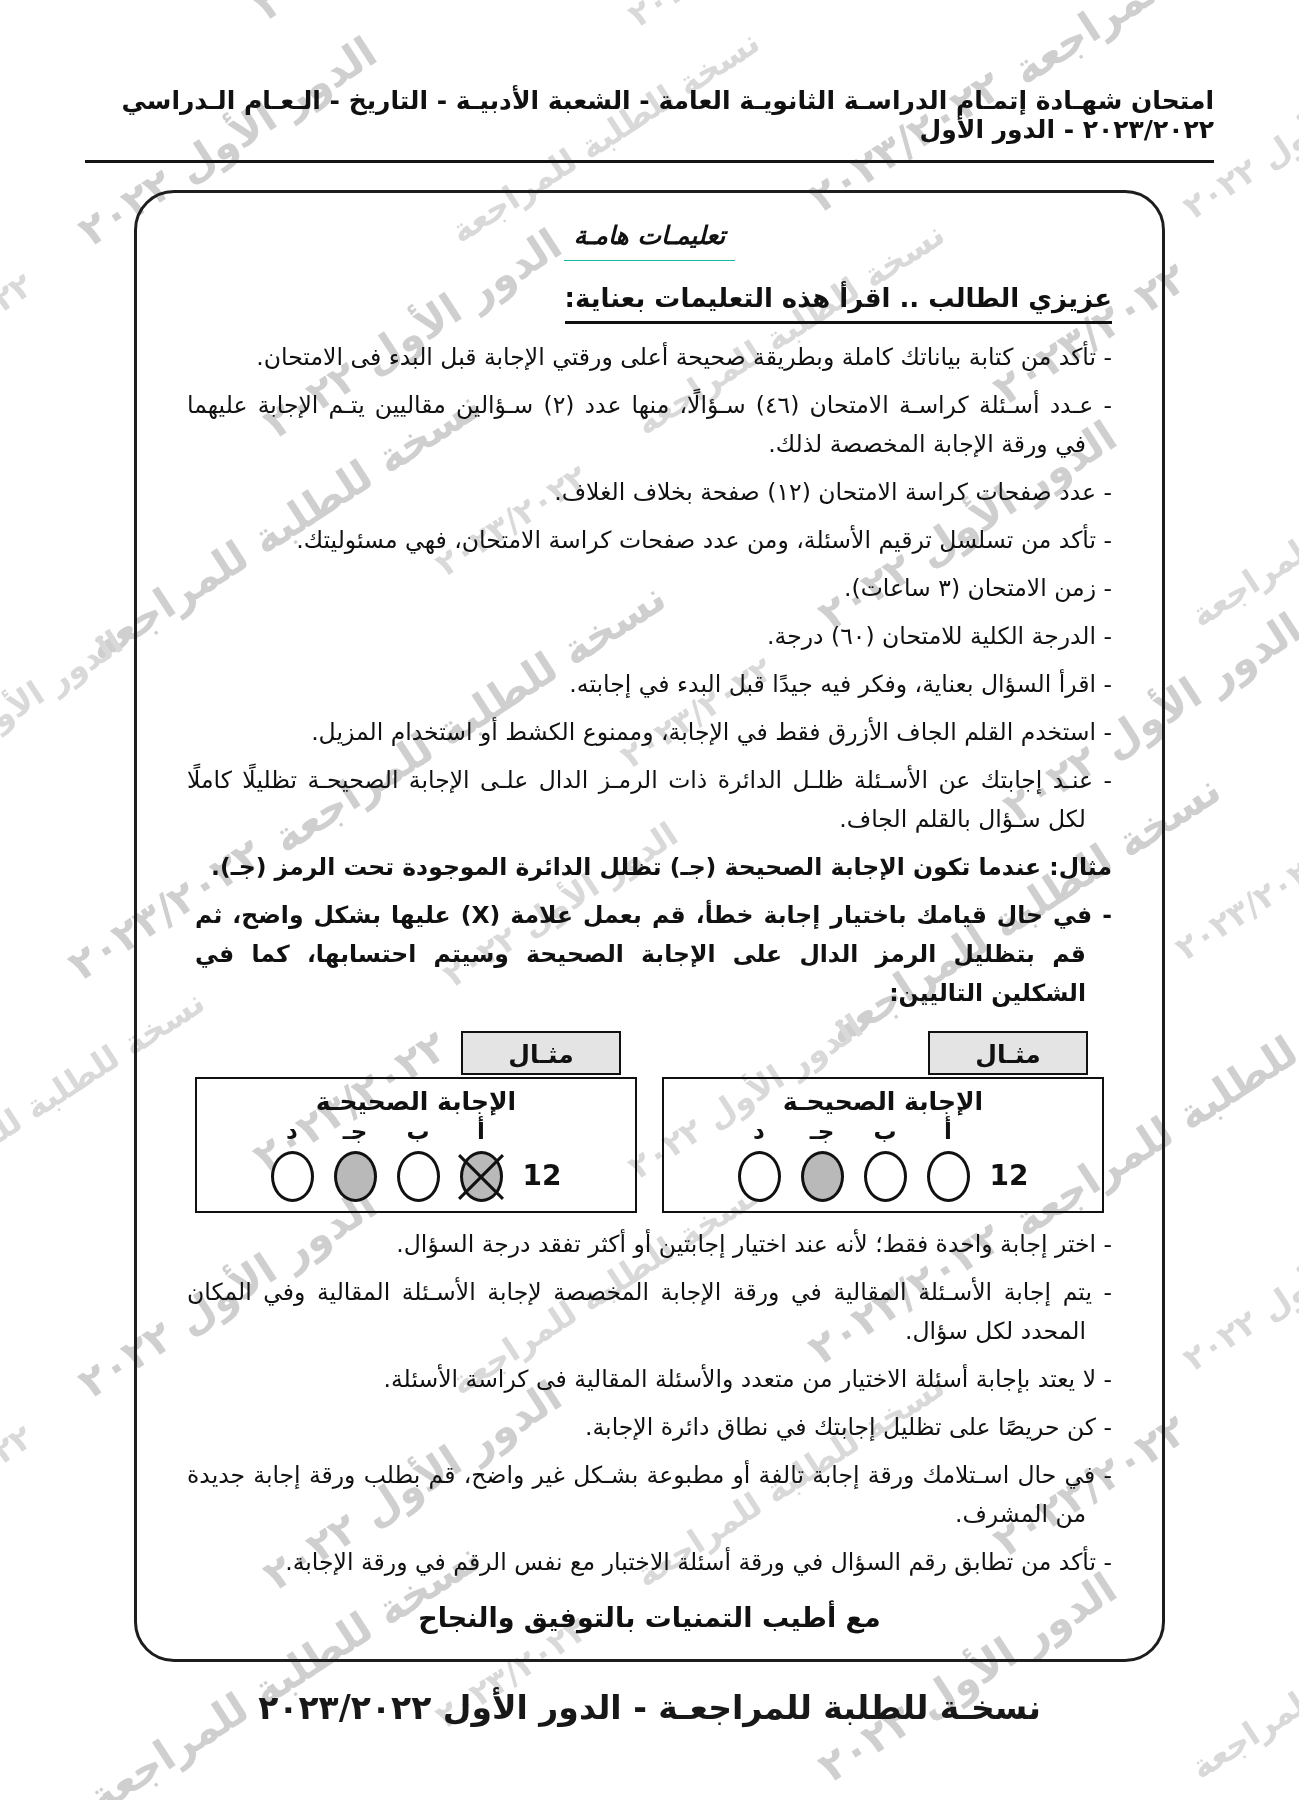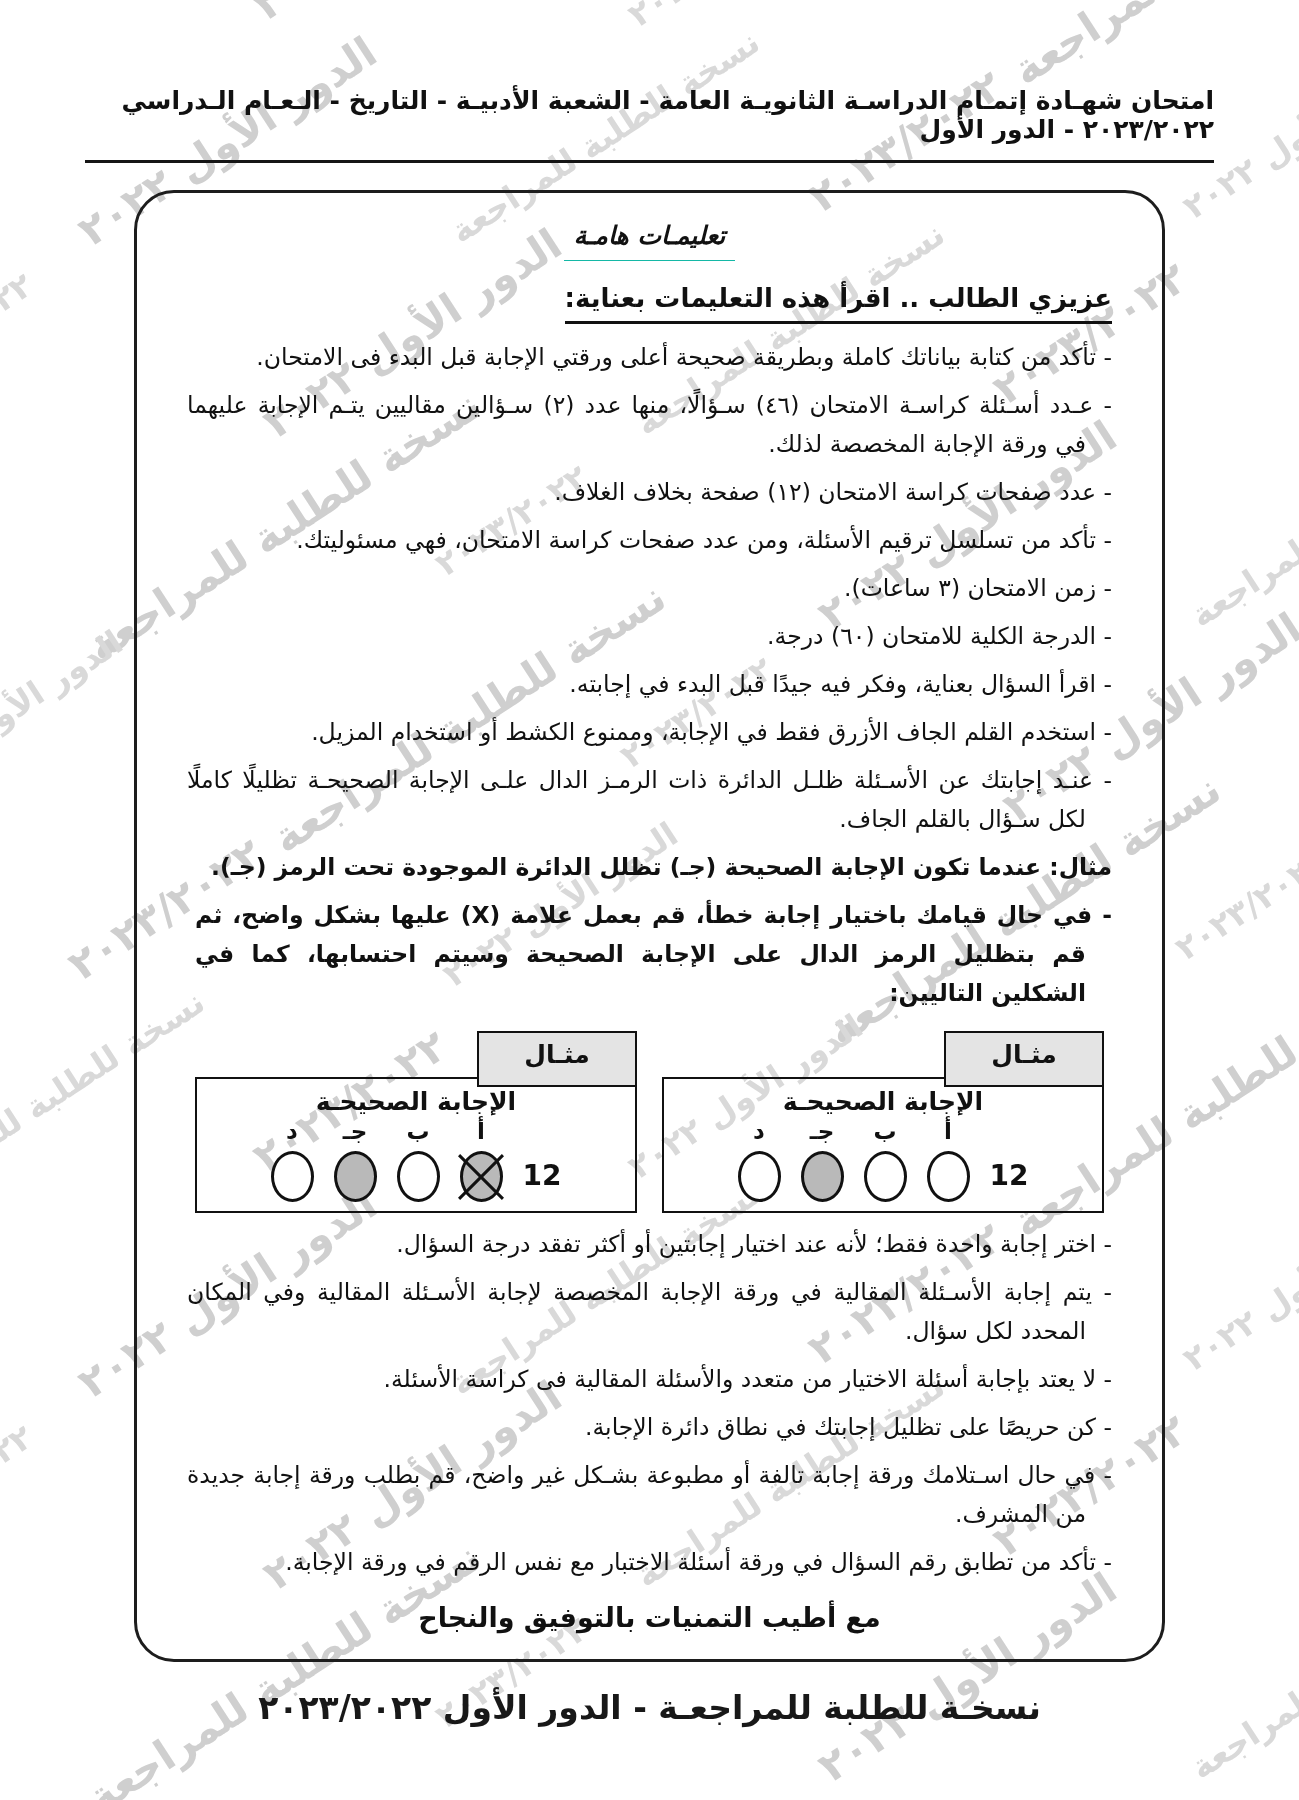--- a/index.html
+++ b/index.html
@@ -40,21 +40,21 @@
   }
   .item{
     font-size:23.5px;line-height:1.66;margin:9px 0;
     text-align:justify;padding-right:26px;text-indent:-26px;
   }
   .item.bold{font-weight:bold;margin-left:8px;}
   
   .figures{display:flex;justify-content:space-between;margin:18px 8px 12px 8px;}
   .figure{position:relative;width:442px;padding-top:46px;}
   .fig-tab{
-    position:absolute;top:0;right:0;width:160px;height:56px;
+    position:absolute;top:0;right:16px;width:160px;height:44px;
     box-sizing:border-box;border:2.5px solid #111;
     text-align:center;font-size:25px;font-weight:bold;line-height:44px;
   }
   .fig-box{
     box-sizing:border-box;border:2.5px solid #111;height:136px;
     padding-top:8px;background:transparent;
   }
   .fig-header{text-align:center;font-size:25px;font-weight:bold;margin:0 0 2px 0;}
   .fig-row{display:flex;justify-content:center;align-items:flex-end;gap:20px;}
   .fig-num{font-size:28px;font-weight:bold;margin-bottom:10px;}

